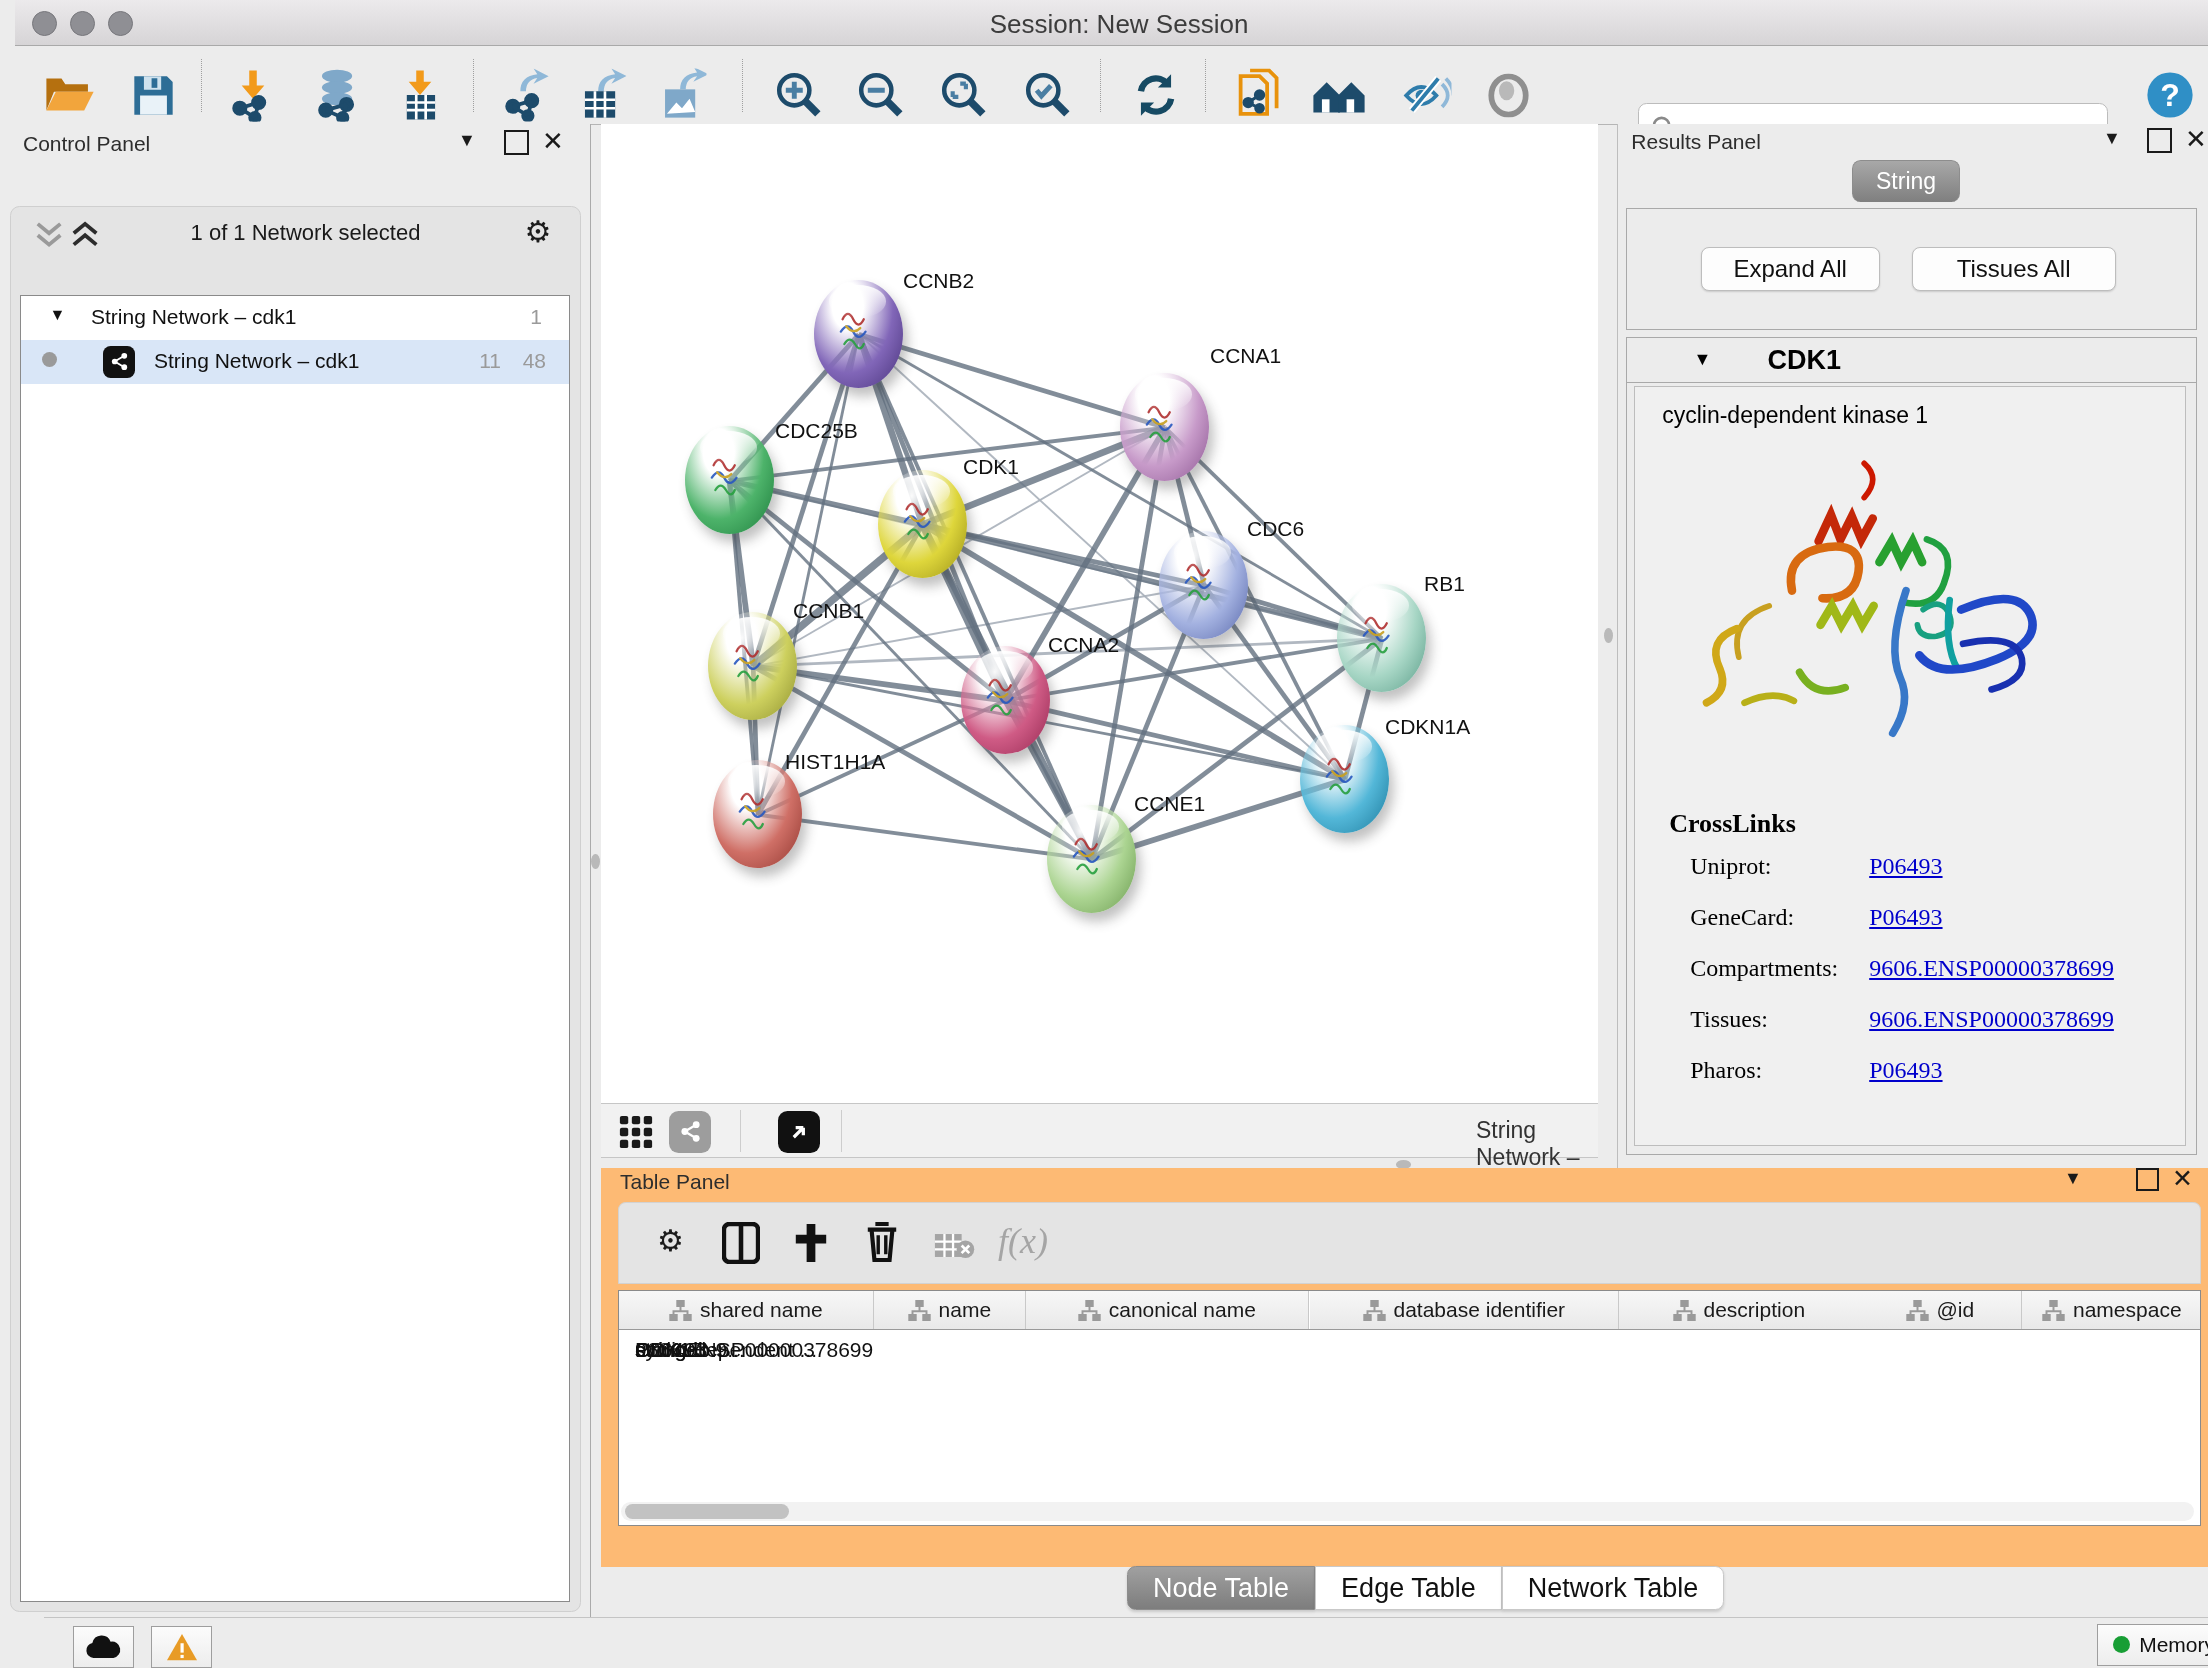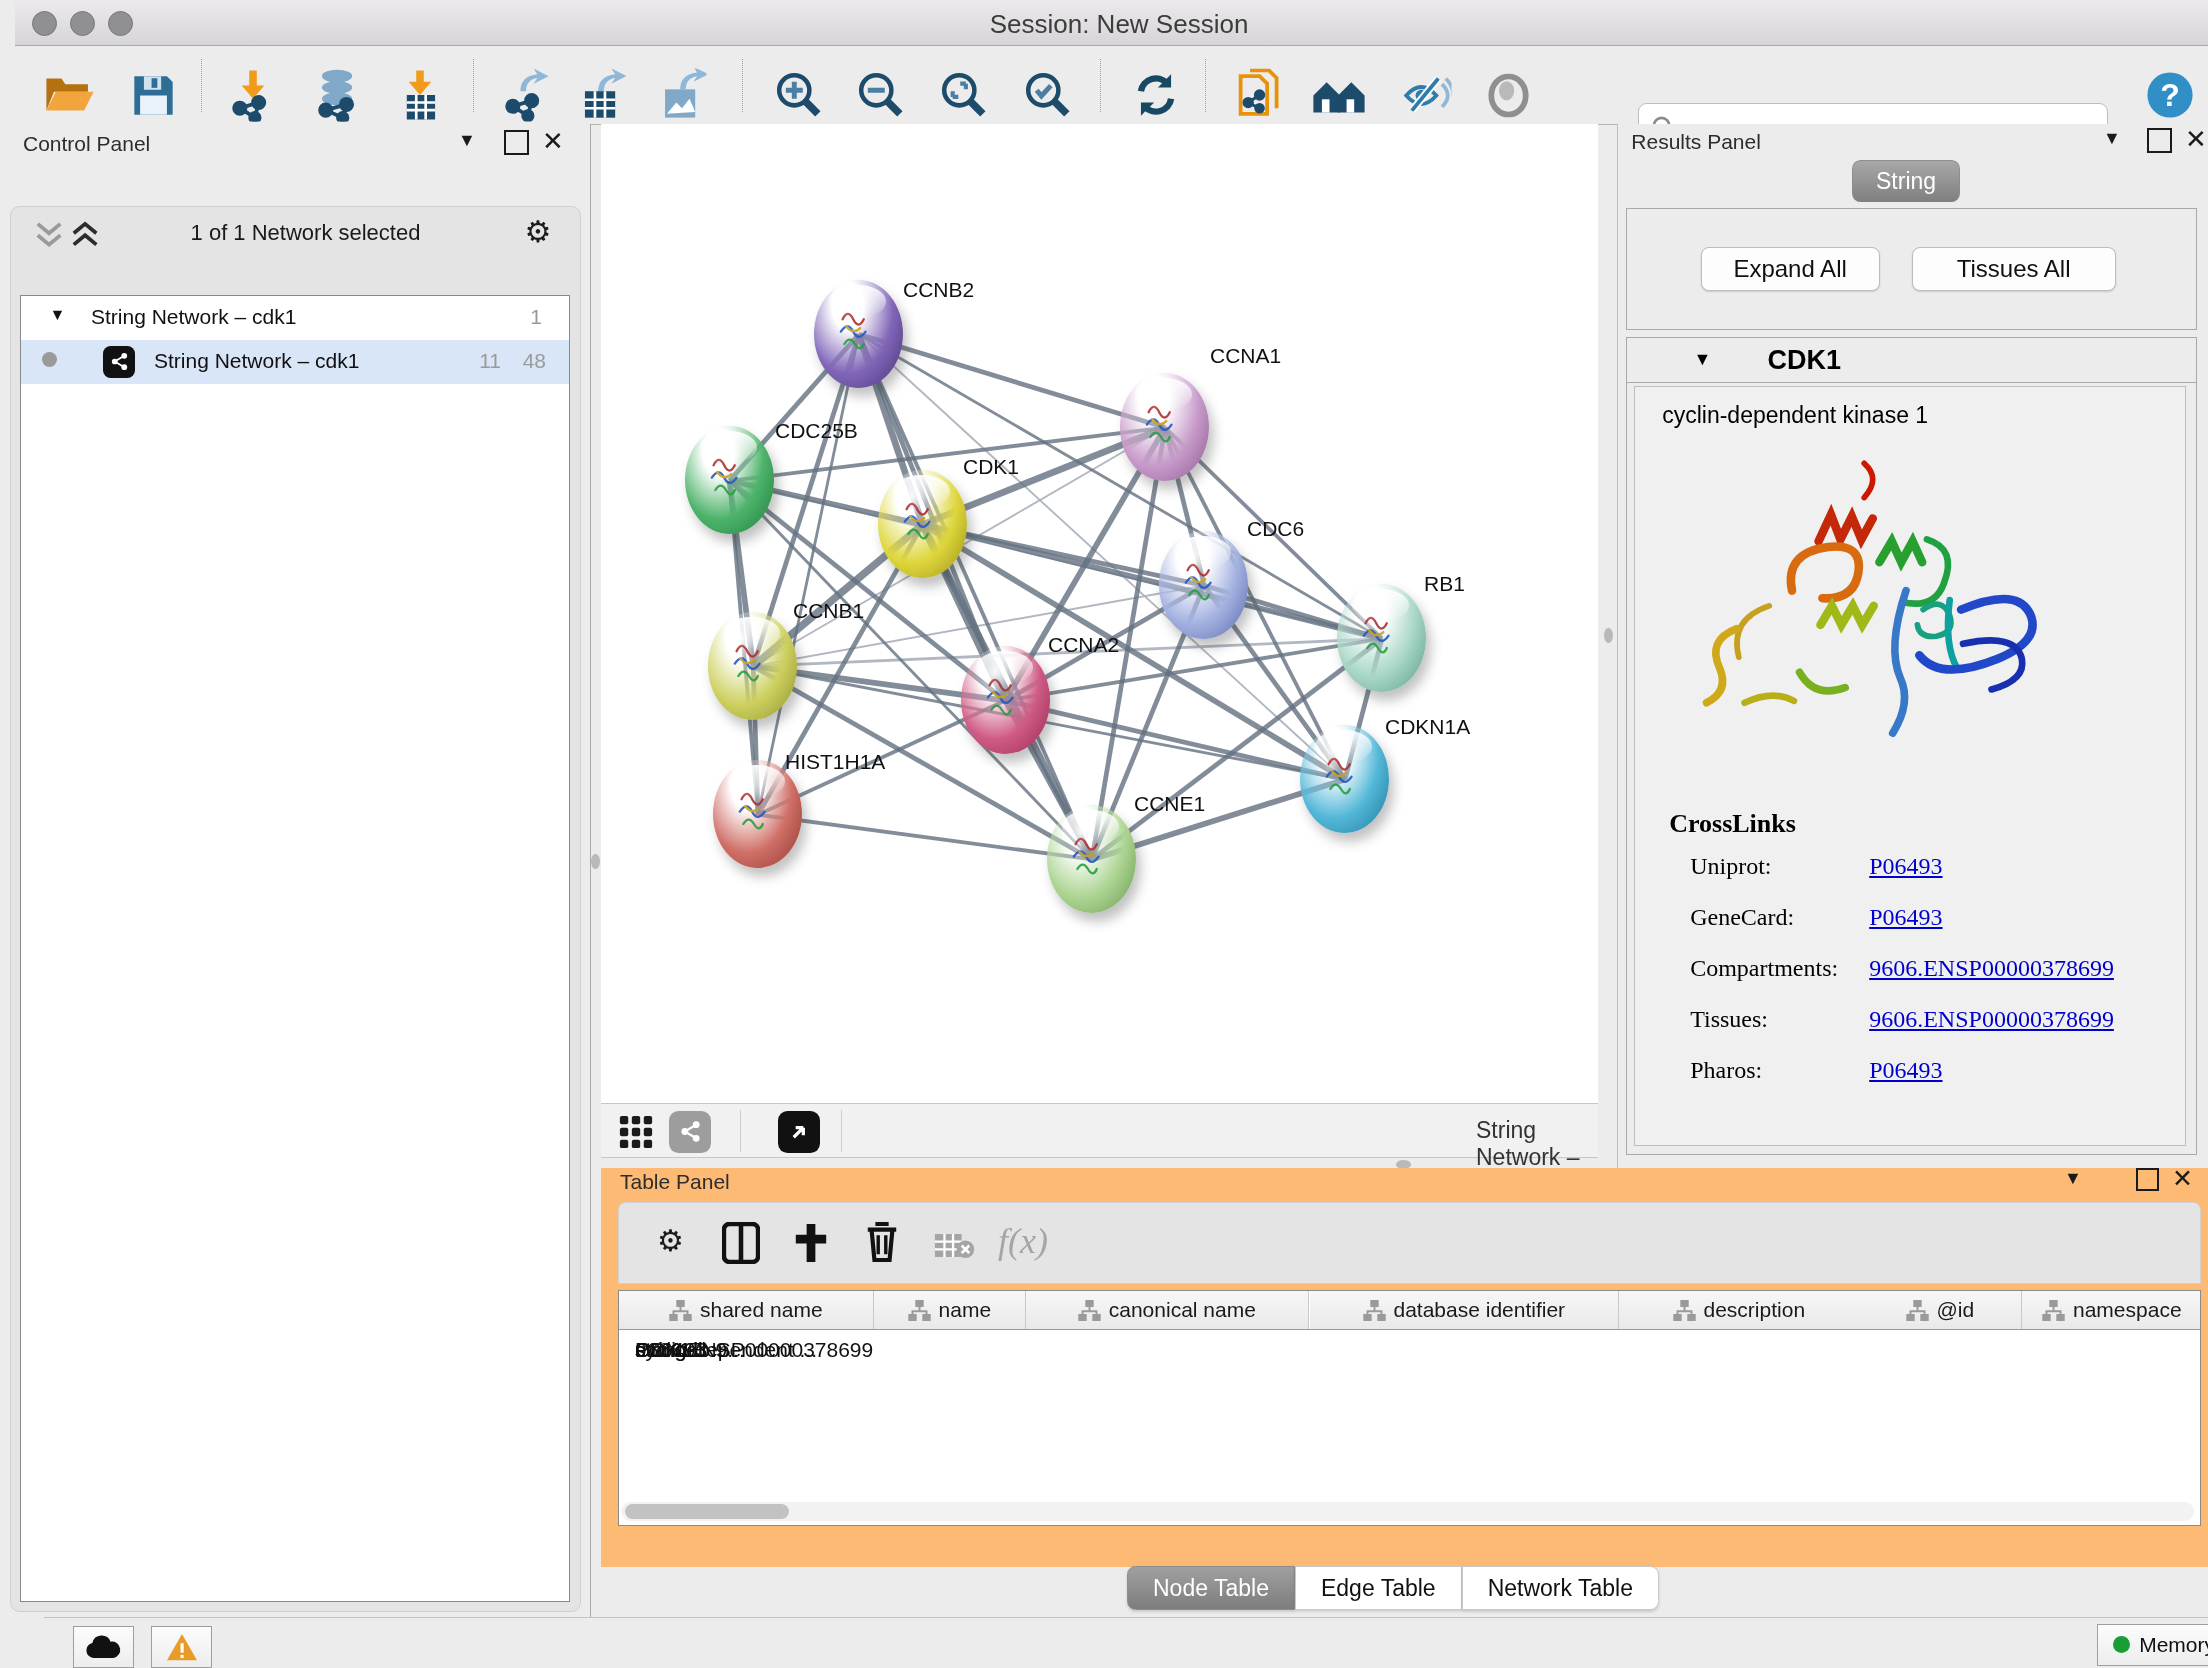--- a/index.html
+++ b/index.html
@@ -69,21 +69,21 @@
   #tbl-box{position:absolute;left:17px;top:122px;width:1581px;height:234px;background:#fff;
      border:1.9px solid #8a8a8a;overflow:hidden;}
   .th-cell{position:absolute;top:0;height:38px;border-right:1px solid #c9c9c9;
      background:linear-gradient(#f7f7f7,#e9e9e9);display:flex;align-items:center;justify-content:center;
      font-size:21px;color:#1a1a1a;gap:7.6px;box-sizing:border-box;}
   .td-cell{position:absolute;height:38px;line-height:38px;font-size:21px;color:#111;
      padding-left:16px;box-sizing:border-box;white-space:nowrap;overflow:hidden;}
   #hscroll{position:absolute;left:1.9px;bottom:3.8px;width:1573px;height:19px;background:#f2f2f2;border-radius:9.5px;}
   #hthumb{position:absolute;left:3.8px;top:1.9px;width:164px;height:15px;background:#c2c2c2;border-radius:7.6px;}
   .btab{display:inline-block;box-sizing:border-box;height:44px;line-height:42px;padding:0 25px;
-     background:#fff;border:1px solid #c9c9c9;font-size:23px;color:#111;
+     background:#fff;border:1px solid #c9c9c9;font-size:27px;color:#111;
      box-shadow:0 1.9px 2.9px rgba(0,0,0,.15);}
   .btab.sel{background:linear-gradient(#a0a0a0,#7d7d7d);color:#fff;border-color:#8d8d8d;}
   
   #statusbar{position:absolute;left:0;top:1617px;width:2208px;height:51px;background:#ececec;
      border-top:1px solid #c4c4c4;margin-left:44px;}
   .sbtn{position:absolute;top:7.6px;width:59px;height:40px;background:linear-gradient(#fcfcfc,#ededed);
      border:1.9px solid #9e9e9e;display:flex;align-items:center;justify-content:center;}
   #memory-btn{position:absolute;right:21px;top:5.7px;height:40px;padding:0 15px;
      background:linear-gradient(#fcfcfc,#ededed);border:1.9px solid #9e9e9e;
      display:flex;align-items:center;gap:9.5px;font-size:21px;color:#111;}
@@ -366,21 +366,21 @@
         <div class="node" style="left: 213px; top: 156px; background: radial-gradient(at 38% 24%, rgba(255, 255, 255, 0.95) 0%, rgba(255, 255, 255, 0.25) 20%, rgb(129, 102, 184) 58%, rgb(70, 49, 120) 100%); box-shadow: rgba(50, 50, 50, 0.3) 4.8px 8.6px 11.4px;">
           <svg width="53" height="67" viewBox="0 0 60 74" style="position:absolute;left:18px;top:19px">
             <g fill="none" stroke-width="2.6" stroke-linecap="round" opacity="0.9">
               <path d="M12 22q6-12 12 0t12 0" stroke="#b03030"></path>
               <path d="M10 36q8-12 14 0t14 0" stroke="#2858c0"></path>
               <path d="M14 50q6-10 12 0t10 0" stroke="#28a040"></path>
               <path d="M16 30q8 10 16 2" stroke="#c8a020"></path>
             </g>
           </svg>
         </div>
-        <div class="node-label" style="left: 302px; top: 154px;">CCNB2</div>
+        <div class="node-label" style="left: 302px; top: 145px;">CCNB2</div>
         <div class="node" style="left: 519px; top: 249px; background: radial-gradient(at 38% 24%, rgba(255, 255, 255, 0.95) 0%, rgba(255, 255, 255, 0.25) 20%, rgb(199, 154, 201) 58%, rgb(138, 85, 144) 100%); box-shadow: rgba(50, 50, 50, 0.3) 4.8px 8.6px 11.4px;">
           <svg width="53" height="67" viewBox="0 0 60 74" style="position:absolute;left:18px;top:19px">
             <g fill="none" stroke-width="2.6" stroke-linecap="round" opacity="0.9">
               <path d="M12 22q6-12 12 0t12 0" stroke="#b03030"></path>
               <path d="M10 36q8-12 14 0t14 0" stroke="#2858c0"></path>
               <path d="M14 50q6-10 12 0t10 0" stroke="#28a040"></path>
               <path d="M16 30q8 10 16 2" stroke="#c8a020"></path>
             </g>
           </svg>
         </div>

